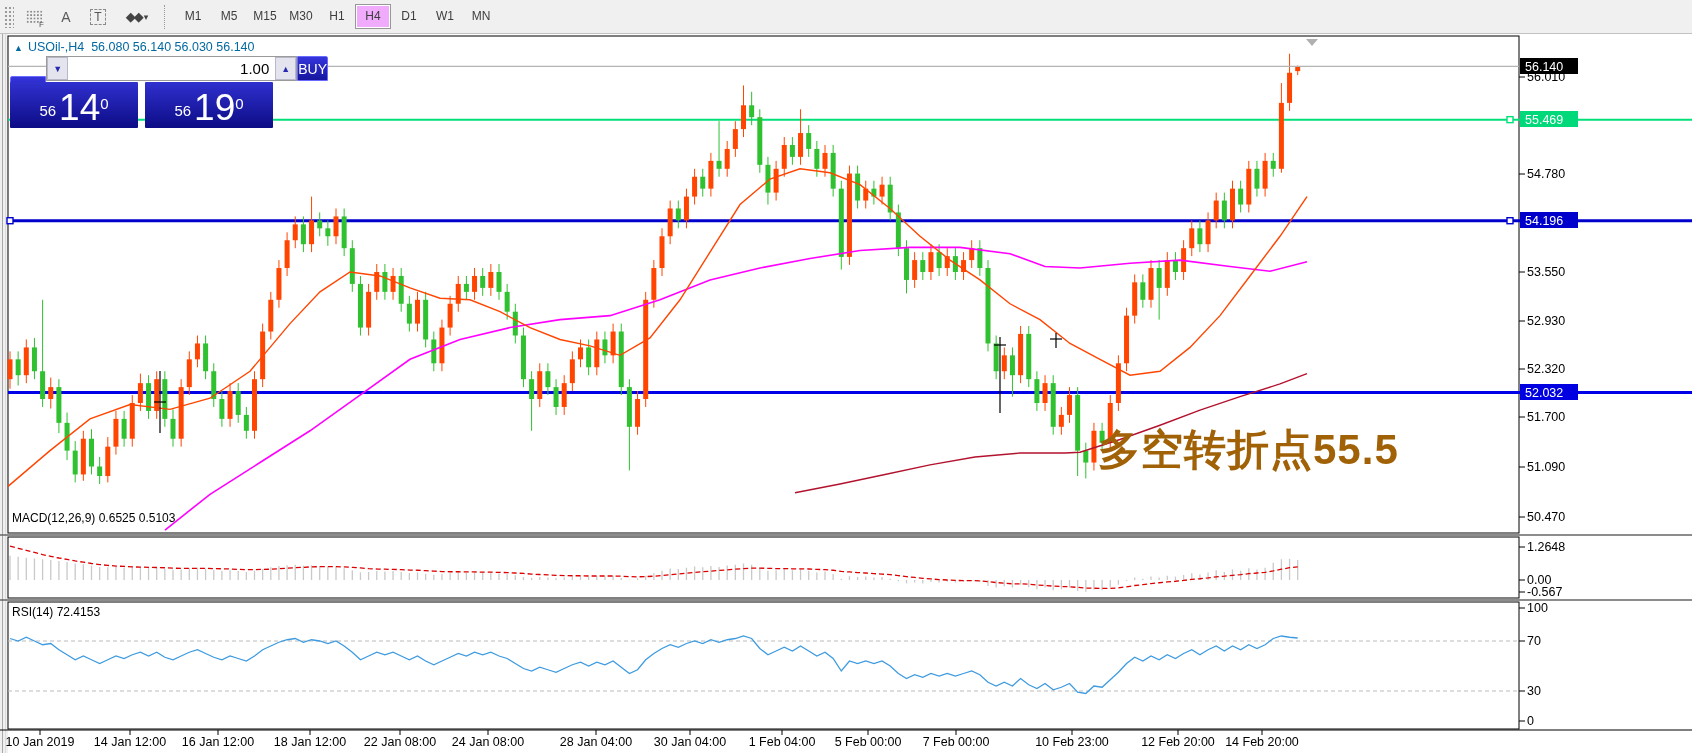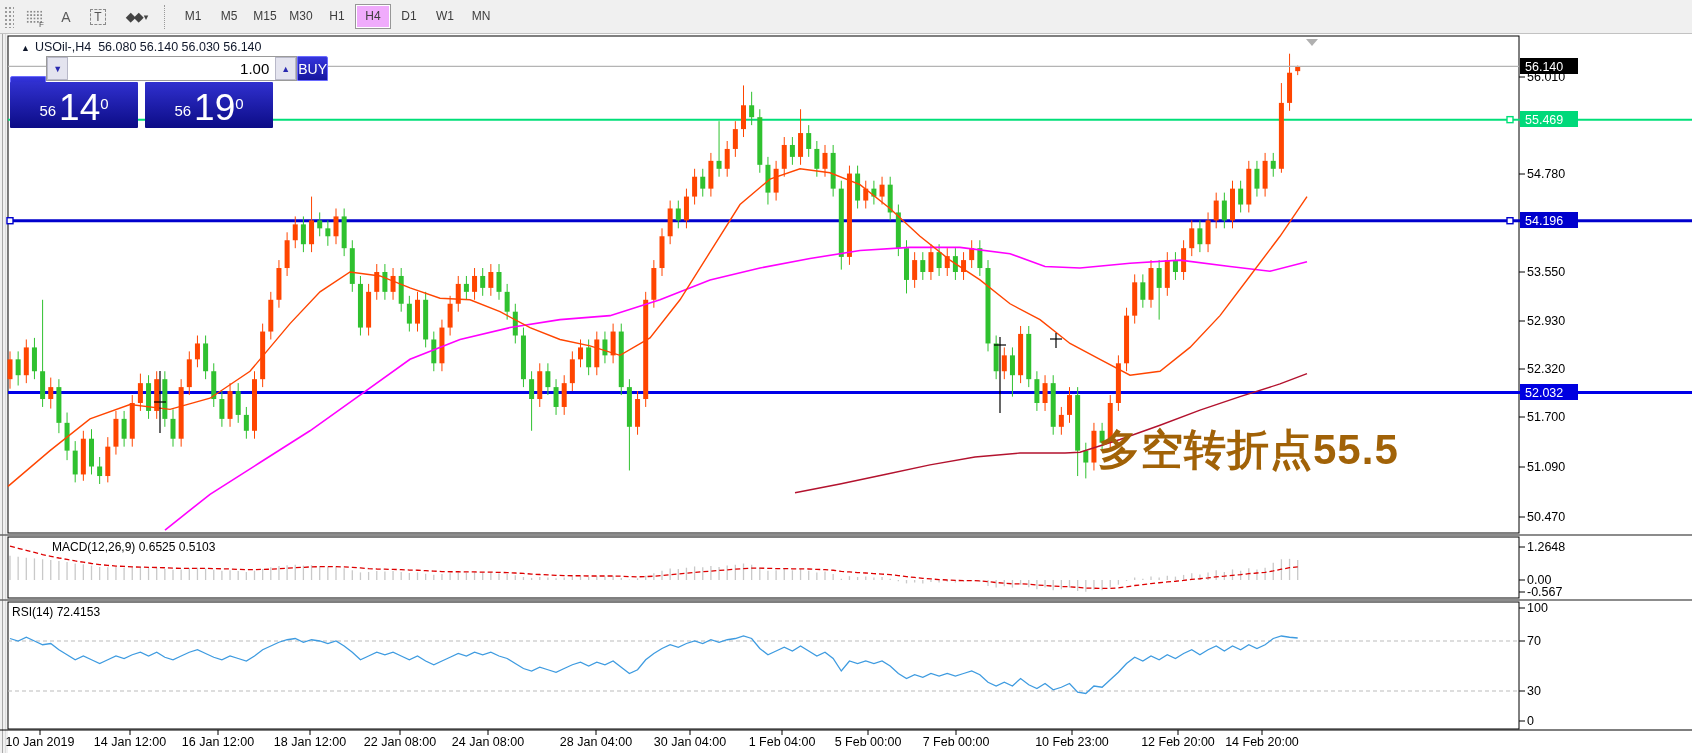--- a/index.html
+++ b/index.html
@@ -19,21 +19,21 @@
   .caret{font-size:9px;color:#444;margin-left:2px;}
   .tb-sep{width:6px;height:24px;margin:0 4px;border-left:1px dotted #9a9a9a;}
   .tf-wrap{display:flex;align-items:center;}
   .tf-btn{min-width:30px;height:23px;line-height:23px;text-align:center;font-size:12px;
     color:#3d3d3d;padding:0 2px;border:1px solid transparent;cursor:default;}
   .tf-btn.active{background:#f0abfc;border:1px solid #979797;box-shadow:inset 0 0 0 1px #fff;}
   
   .workspace{position:absolute;top:33px;left:0;width:1692px;height:720px;background:#fff;}
   svg{position:absolute;top:33px;left:0;}
   
-  .quote-title{position:absolute;top:40px;left:21px;z-index:5;font-size:12.5px;color:#0f172a;}
+  .quote-title{position:absolute;top:40px;left:14px;z-index:5;font-size:12.5px;color:#0369a1;}
   .quote-title .tri{font-size:9px;margin-right:5px;}
   .ind-label{position:absolute;z-index:5;font-size:12px;color:#000;}
   .annotation{position:absolute;top:422px;left:1098px;z-index:6;font-size:42px;font-weight:bold;
     color:#a16207;white-space:nowrap;letter-spacing:1px;}
   
   .trade{position:absolute;top:56px;left:10px;width:263px;height:72px;z-index:8;}
   .trow1{position:absolute;top:0;left:0;width:263px;height:25px;display:flex;}
   .tbtn{height:25px;line-height:24px;text-align:center;color:#fff;font-size:14px;
     background:linear-gradient(#3535dd,#15159e);border:1px solid #6a6aff;box-sizing:border-box;cursor:pointer;}
   .sellb{width:63px;border-radius:2px 0 0 0;margin-top:20px;}
@@ -690,21 +690,21 @@
       <text x="1178" y="746" font-size="12.5" fill="#000" text-anchor="middle">12 Feb 20:00</text>
       <line x1="1262" y1="730" x2="1262" y2="735" stroke="#000" stroke-width="1"></line>
       <text x="1262" y="746" font-size="12.5" fill="#000" text-anchor="middle">14 Feb 20:00</text>
     </g>
   </svg>
 
 <div class="quote-title">
   <span class="tri">▲</span><span>USOil-,H4</span>&nbsp;&nbsp;<span>56.080 56.140 56.030 56.140</span>
 </div>
 
-<div class="ind-label" style="top:540px;left:12px;margin-left:40px;">MACD(12,26,9) 0.6525 0.5103</div>
+<div class="ind-label" style="top:511px;left:12px;">MACD(12,26,9) 0.6525 0.5103</div>
 <div class="ind-label" style="top:605px;left:12px;">RSI(14) 72.4153</div>
 
 <div class="annotation">多空转折点55.5</div>
 
 <div class="trade">
   <div class="trow1">
     <div class="tbtn sellb">SELL</div>
     <div class="volwrap">
       <div class="spin">▼</div>
       <input class="volin" value="1.00" style="">

